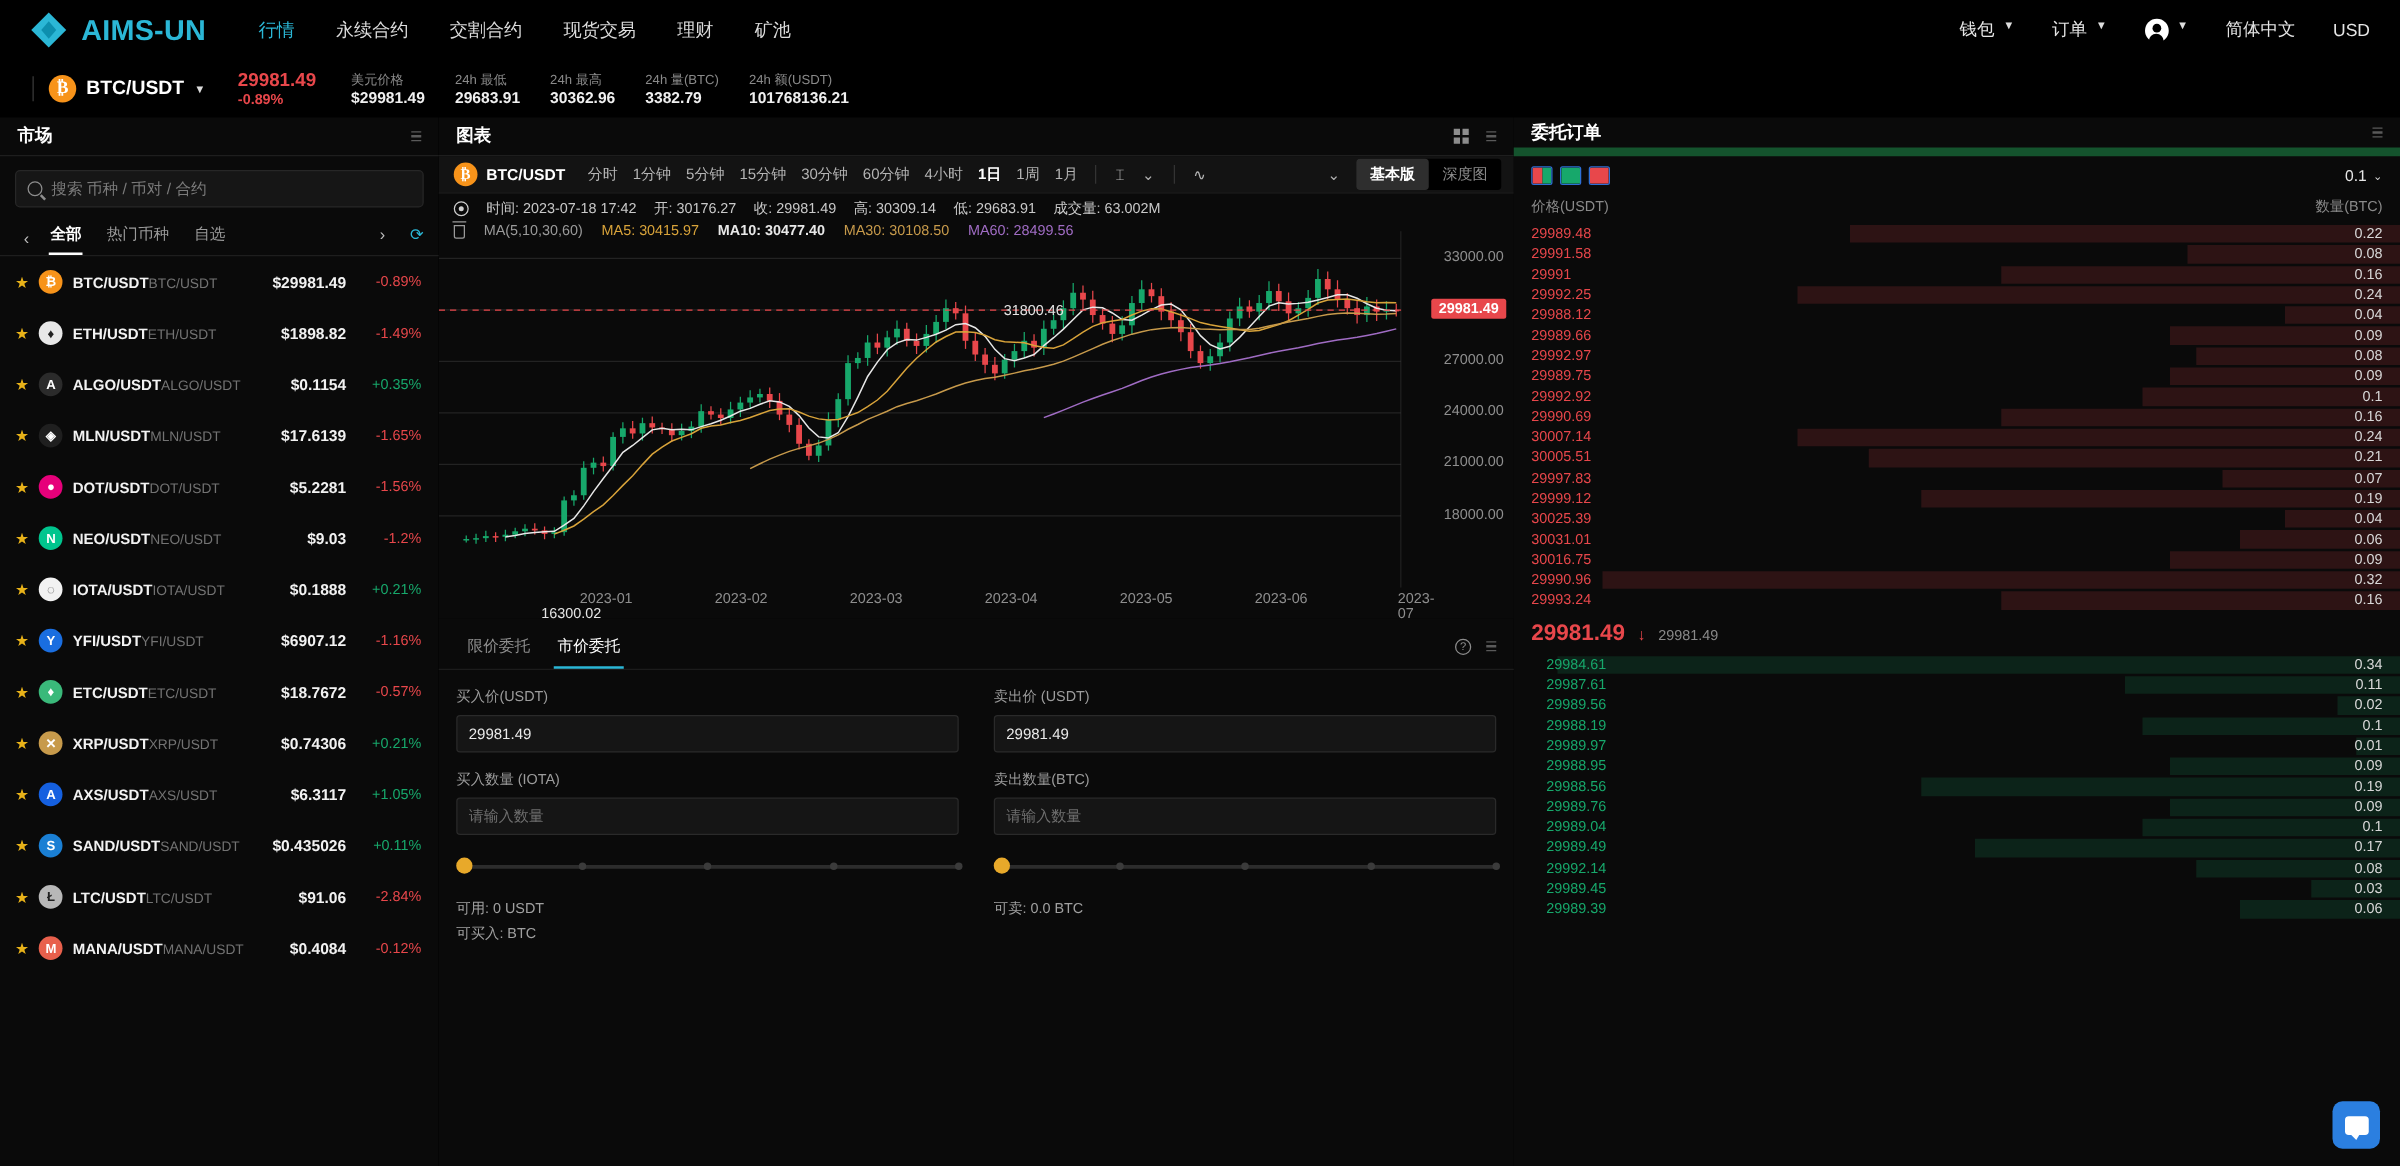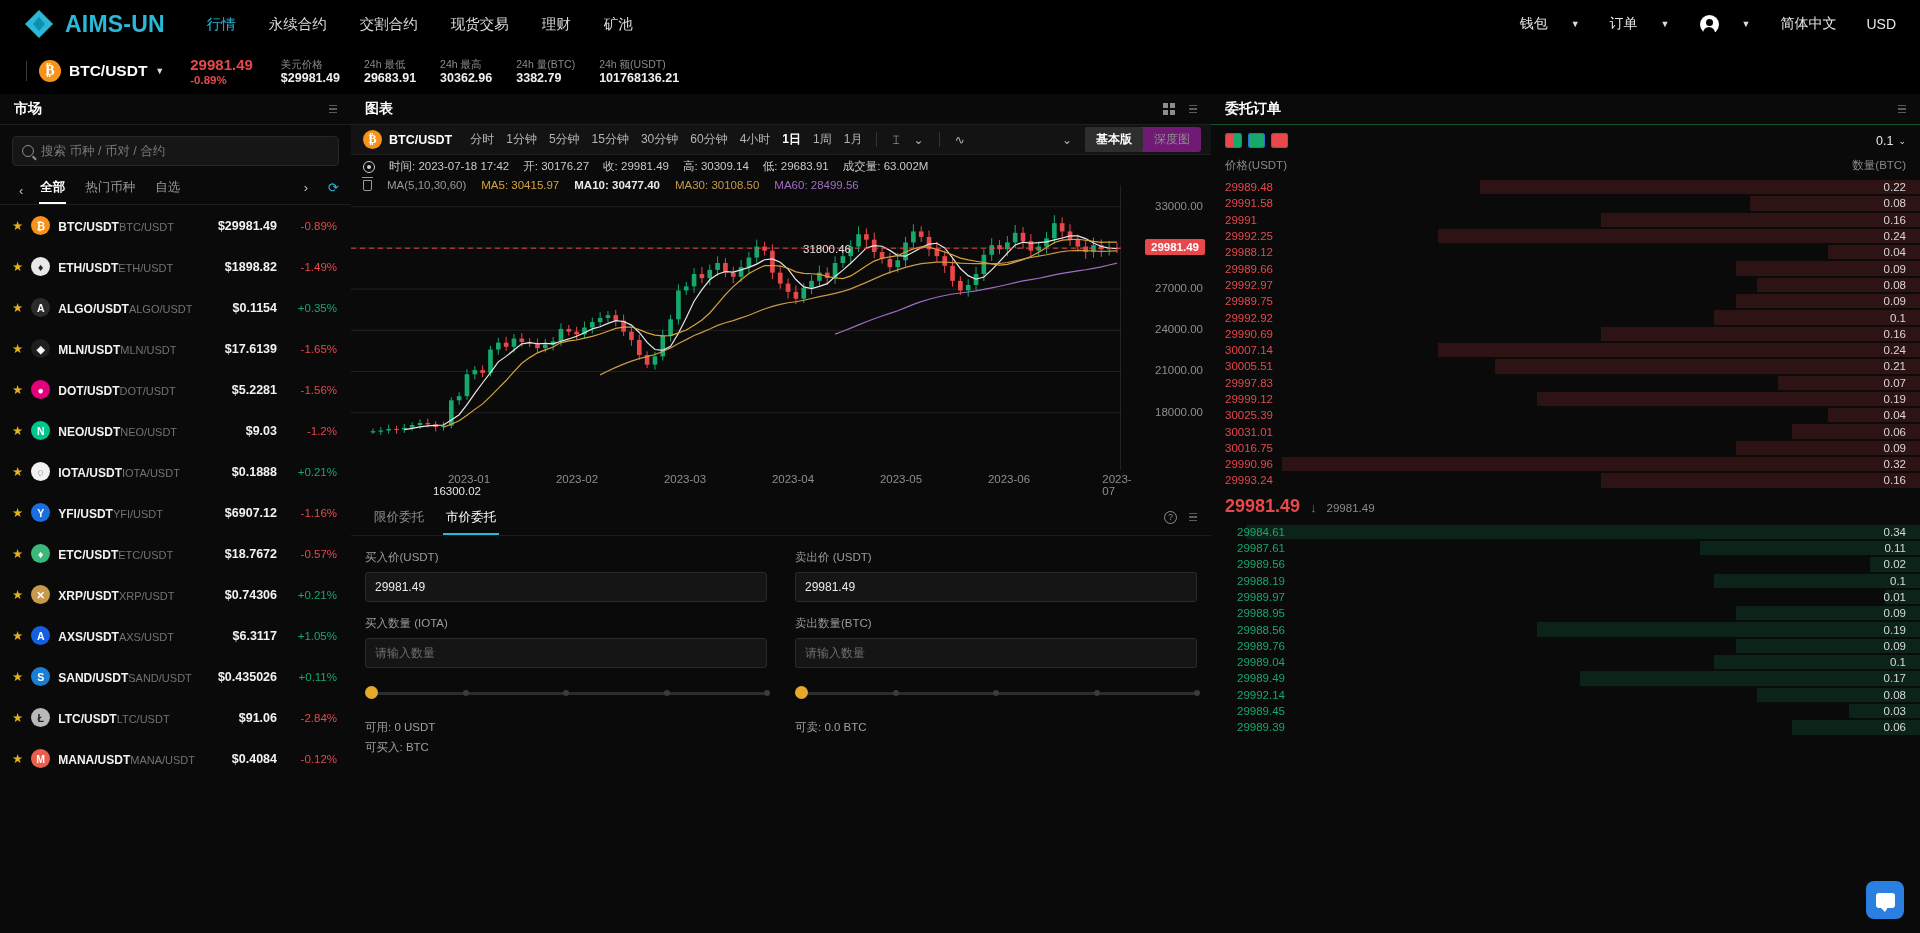--- a/index.html
+++ b/index.html
@@ -17,21 +17,21 @@
     height: 48px; display: flex; align-items: center;
     padding: 0 24px; background: #000;
   }
   .logo-wrap { display: flex; align-items: center; gap: 11px; margin-right: 42px; }
   .logo-mark { width: 30px; height: 30px; position: relative; }
   .logo-text { font-size: 23px; font-weight: 700; color: #2bb7d6; letter-spacing: .2px; }
   .nav-links { display: flex; align-items: center; gap: 33px; }
   .nav-link { font-size: 14.5px; color: #dcdcdc; cursor: pointer; white-space: nowrap; }
   .nav-link.active { color: #2bb7d6; }
   .nav-right { margin-left: auto; display: flex; align-items: center; gap: 30px; }
-  .nav-ritem { font-size: 14px; color: #e6e6e6; display: flex; align-items: center; gap: 23px; cursor: pointer; white-space: nowrap; }
+  .nav-ritem { font-size: 14px; color: #e6e6e6; display: flex; align-items: flex-start; gap: 7px; cursor: pointer; white-space: nowrap; }
   .caret { font-size: 9px; color: #ddd; }
   .avatar-ic { width: 19px; height: 19px; border-radius: 50%; background: #fff; position: relative; display:inline-block;}
   .avatar-ic:before { content:""; position:absolute; left:6px; top:4px; width:7px; height:7px; border-radius:50%; background:#000;}
   .avatar-ic:after { content:""; position:absolute; left:3.5px; top:12px; width:12px; height:8px; border-radius:6px 6px 0 0; background:#000;}
 
   
   .ticker {
     height: 46px; display: flex; align-items: center; padding: 0 22px 0 26px;
     background: #000; gap: 0;
   }
@@ -108,41 +108,41 @@
   .cbar {
     height: 30px; display: flex; align-items: center; gap: 0; padding: 0 10px 0 12px;
     background: #131313; border-bottom: 1px solid #1c1c1c;
   }
   .cbar-sym { display:flex; align-items:center; gap:7px; margin-right: 12px;}
   .cbar-sym-t { font-size: 12.5px; font-weight:700; color:#fff;}
   .tf { font-size: 12px; color: #b4b4b4; padding: 2px 6px; cursor:pointer; white-space:nowrap;}
   .tf.active { color: #fff; font-weight: 700; }
   .cbar-sep { width:1px; height:15px; background:#333; margin: 0 8px;}
   .cbar-right { margin-left:auto; display:flex; align-items:center; gap:0;}
-  .toggle-grp { display:flex; background:#701a75; border-radius:3px; margin-left:6px;}
+  .toggle-grp { display:flex; background:#000000; border-radius:3px; margin-left:6px;}
   .tgl { font-size: 12px; padding: 4px 11px; color:#8d8d8d; cursor:pointer; border-radius:3px;}
   .tgl.active { background:#2e2e2e; color:#fff; font-weight:700;}
   .ico-btn { color:#b4b4b4; font-size:12px; padding: 2px 7px; cursor:pointer;}
 
   .chart-area { position: relative; height: 340px; background: #0a0a0a; }
   .ohlc {
     position:absolute; left: 12px; top: 4px; display:flex; align-items:center; gap:14px;
     font-size: 11.5px; color: #c9c9c9; z-index: 5; white-space:nowrap;
   }
   .eye { width:12px;height:12px;border-radius:50%;border:1.5px solid #cfcfcf; position:relative;}
   .eye:after{content:"";position:absolute;left:3px;top:3px;width:4px;height:4px;border-radius:50%;background:#cfcfcf;}
   .ma-line {
     position:absolute; left: 12px; top: 24px; display:flex; align-items:center; gap:15px;
     font-size: 11.5px; z-index: 5; white-space:nowrap;
   }
   .trash { width:9px;height:11px;border:1.4px solid #9a9a9a;border-radius:0 0 2px 2px; position:relative;}
   .trash:before{content:"";position:absolute;left:-2px;top:-3.5px;width:11px;height:1.4px;background:#9a9a9a;}
   .yaxis { position:absolute; right: 0; top: 0; bottom: 0; width: 90px; }
   .ylab { position:absolute; right: 8px; font-size: 11.5px; color: #8e8e8e; }
-  .xaxis { position:absolute; left:0; right:90px; bottom: 0; height: 22px; }
+  .xaxis { position:absolute; left:16px; right:90px; bottom: 0; height: 22px; }
   .xlab { position:absolute; font-size: 11.5px; color:#8e8e8e; transform: translateX(-50%); }
   .price-tag {
     position:absolute; right: 6px; background:#e8474b; color:#fff; font-size: 11.5px; font-weight:700;
     padding: 2px 6px; border-radius: 2px;
   }
   .hi-label { position:absolute; font-size:11.5px; color:#e4e4e4;}
   .lo-label { position:absolute; font-size:11.5px; color:#e4e4e4;}
 
   
   .order-form { background:#0a0a0a; flex:1; }
@@ -164,21 +164,21 @@
   .of-input input { background:transparent;border:0;outline:0;width:100%;font-size:12px;color:#eaeaea;font-family:"Liberation Sans",sans-serif;}
   .of-input input::placeholder{color:#6e6e6e;}
   .slider { position:relative; height: 22px; margin: 6px 0 14px 0;}
   .slider-track { position:absolute; left:0; right:0; top: 10px; height: 3px; background:#2c2c2c; border-radius:2px;}
   .slider-dot { position:absolute; top: 8px; width:6px;height:6px;border-radius:50%;background:#3b3b3b;transform:translateX(-50%);}
   .slider-knob { position:absolute; left:0; top: 4px; width: 13px; height: 13px; border-radius:50%; background:#e8a92a;}
   .of-note { font-size: 11.5px; color: #a0a0a0; line-height: 1.7; }
 
   
   .book { width: 709px; background:#0a0a0a; display:flex; flex-direction:column; }
-  .book-head { height:31px; display:flex; align-items:center; padding:0 14px; border-bottom:1px solid #14532d;}
+  .book-head { height:31px; display:flex; align-items:center; padding:0 14px; border-bottom:7px solid #14532d;}
   .book-ctrl { display:flex; align-items:center; padding: 8px 14px 6px 14px; gap: 6px;}
   .bk-ic { width: 17px; height:15px; border:1.5px solid #2e6fd6; border-radius:2px; display:flex; overflow:hidden; cursor:pointer;}
   .bk-ic i{display:block;height:100%;}
   .bk-sel { margin-left:auto; display:flex; align-items:center; gap:5px; font-size:12.5px; color:#e6e6e6; cursor:pointer;}
   .book-colhead { display:flex; justify-content:space-between; padding: 4px 14px 6px 14px; font-size:11.5px; color:#8a8a8a;}
   .book-rows { }
   .brow { position:relative; height:16.3px; display:flex; align-items:center; padding: 0 14px; font-size:11.5px; cursor:pointer;gap:20px;}
   .bbar { position:absolute; right:0; top:1px; bottom:1px; }
   .brow .bp { position:relative; width: 180px; z-index:2;}
   .brow .bq { position:relative; margin-left:auto; z-index:2; color:#d8d8d8;}

